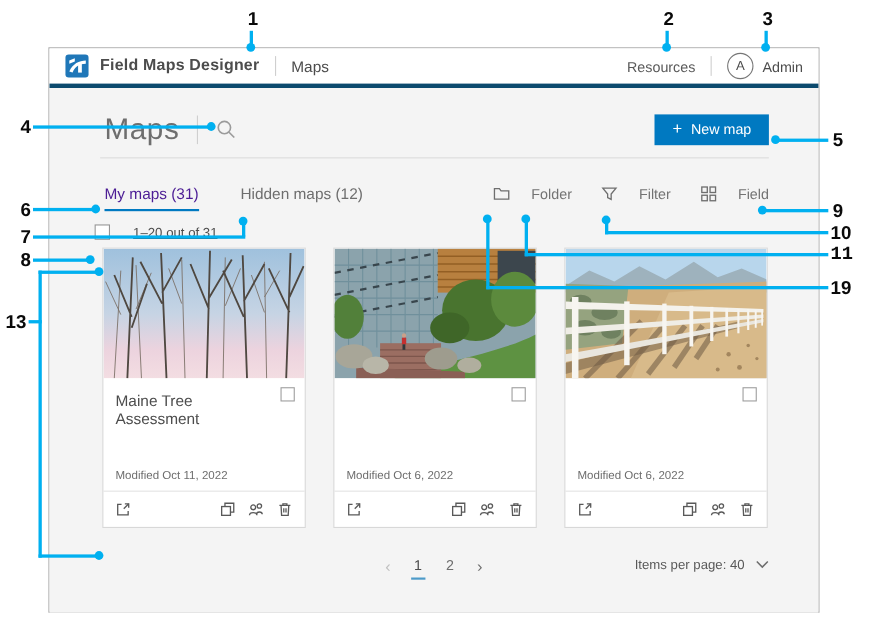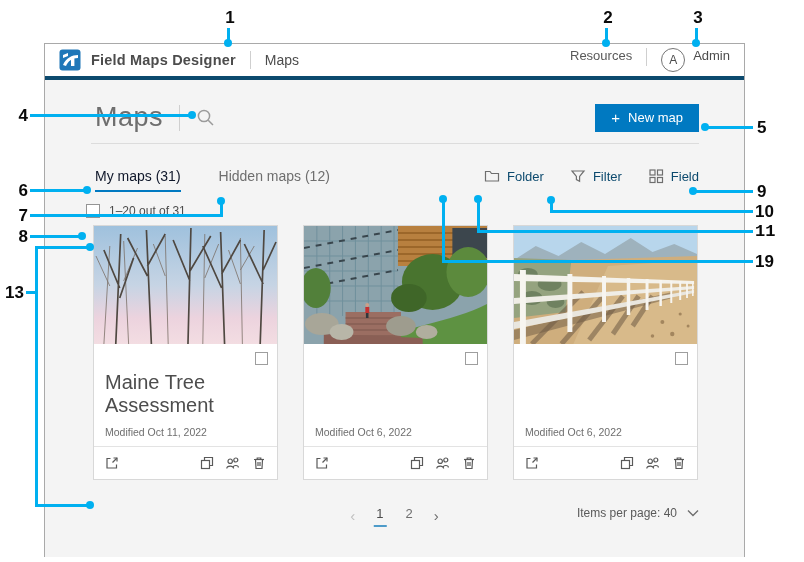--- a/index.html
+++ b/index.html
@@ -7,54 +7,54 @@
   .canvas { position:relative; width:804px; height:562px; background:#fff; overflow:hidden; }
 
   
   .window { position:absolute; left:44px; top:43px; width:701px; height:514px; background:#fff; border:1px solid #a9a9a9; }
 
   .appbar { position:relative; height:36px; background:#fff; border-bottom:4px solid #0c4a6e; display:flex; align-items:center; padding:0 14px; }
   .logo { width:22px; height:22px; flex:0 0 22px; }
   .app-title { margin-left:10px; font-size:14.5px; font-weight:bold; color:#4c4c4c; letter-spacing:.2px; }
   .vdiv { width:1px; height:18px; background:#cfcfcf; margin:0 14px; }
   .nav-link { font-size:14px; color:#4c4c4c; cursor:pointer; }
-  .appbar-right { margin-left:auto; display:flex; align-items:flex-start; }
+  .appbar-right { margin-left:auto; display:flex; align-items:center; }
   .resources { font-size:13px; color:#595959; cursor:pointer; }
   .avatar { width:24px; height:24px; border-radius:50%; border:1px solid #767676; display:flex; align-items:center; justify-content:center; font-size:12px; color:#4c4c4c; background:#fff; cursor:pointer; }
   .admin { margin-left:8px; font-size:13px; color:#4c4c4c; cursor:pointer; }
 
   .content { position:relative; height:477px; background:#f4f4f4; }
 
   .title-row { display:flex; align-items:center; padding:22px 45px 0 50px; }
   .page-title { font-size:27px; color:#6e6e6e; letter-spacing:.5px; }
   .title-div { width:1px; height:26px; background:#cfcfcf; margin:0 16px; }
   .search-btn { cursor:pointer; display:flex; }
   .new-map-btn { margin-left:auto; background:#0079c1; color:#fff; border:none; font-family:"Liberation Sans",sans-serif; font-size:13px; padding:0 16px; height:28px; display:flex; align-items:center; gap:8px; cursor:pointer; }
   .new-map-plus { font-size:15px; line-height:1; }
   .title-rule { margin:10px 45px 0 46px; border-top:1px solid #dcdcdc; }
 
   .tabs-row { display:flex; align-items:flex-start; padding:24px 45px 0 50px; }
   .tab { position:relative; font-size:14px; color:#6e6e6e; margin-right:38px; padding-bottom:8px; cursor:pointer; }
-  .tab.active { color:#0f172a; }
+  .tab.active { color:#4c1d95; }
   .tab.active::after { content:""; position:absolute; left:0; right:0; bottom:0; height:2px; background:#0079c1; }
   .toolbar { margin-left:auto; display:flex; align-items:center; }
-  .tool { display:flex; align-items:center; gap:7px; font-size:13px; color:#0c4a6e; cursor:pointer; }
+  .tool { display:flex; align-items:center; gap:19px; font-size:13px; color:#737373; cursor:pointer; }
   .tool + .tool { margin-left:26px; }
   .tool.sort { margin-left:44px; }
 
-  .selection-row { display:flex; align-items:center; gap:9px; padding:12px 0 0 41px;text-decoration:underline; }
+  .selection-row { display:flex; align-items:center; gap:21px; padding:12px 0 0 41px;text-decoration:underline; }
   .checkbox { width:14px; height:14px; border:1px solid #949494; background:#fff; cursor:pointer; }
   .selection-label { font-size:12px; color:#4c4c4c; }
 
   .cards-row { display:flex; gap:25px; padding:7px 0 0 48px; }
   .card { width:185px; height:255px; background:#fff; border:1px solid #d8d8d8; display:flex; flex-direction:column; cursor:pointer; }
   .thumb { width:100%; height:118px; overflow:hidden; flex:0 0 118px; }
   .thumb svg { display:block; width:100%; height:100%; }
   .card-body { position:relative; flex:1; padding:12px 10px 6px 11px; }
-  .card-title { font-size:20px; color:#4d4d4d; padding-right:22px;margin-top:15px; }
+  .card-title { font-size:14px; color:#4d4d4d; padding-right:22px; }
   .card-check { position:absolute; top:8px; right:9px; width:13px; height:13px; border:1px solid #9e9e9e; background:#fff; cursor:pointer; }
   .card-modified { position:absolute; left:11px; bottom:8px; font-size:10.5px; color:#6e6e6e; }
   .card-footer { flex:0 0 33px; border-top:1px solid #e3e3e3; display:flex; align-items:center; padding:0 10px; }
   .card-footer .spacer { flex:1; }
   .cf-icon { display:flex; cursor:pointer; }
   .cf-icon + .cf-icon { margin-left:10px; }
 
   .footer-row { position:relative; margin-top:24px; height:30px; }
   .pagination { position:absolute; left:50%; transform:translateX(-50%); display:flex; align-items:center; gap:12px; }
   .pg-arrow { font-size:15px; color:#6e6e6e; cursor:pointer; padding:0 4px; }

